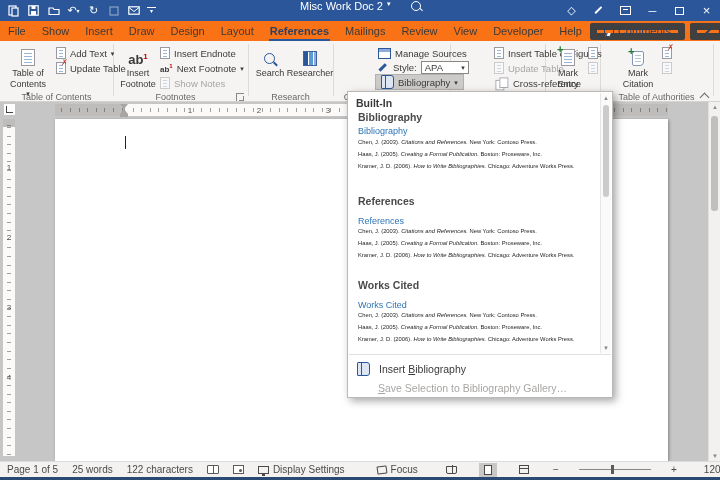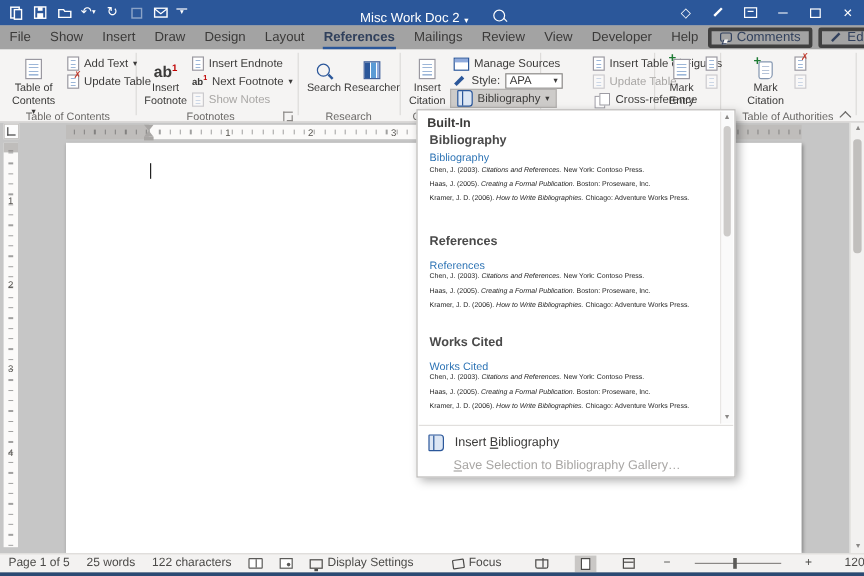--- a/index.html
+++ b/index.html
@@ -5,39 +5,39 @@
 *{box-sizing:border-box;margin:0;padding:0}
 html,body{width:720px;height:480px}
 body{font-family:"Liberation Sans",sans-serif;position:relative;overflow:hidden;background:#c6c6c6;-webkit-font-smoothing:antialiased}
 
 
 #titlebar{position:absolute;left:0;top:0;width:720px;height:21px;background:#2b579a;display:flex;align-items:center;color:#fff;z-index:30}
 .qat{display:flex;align-items:center;gap:7px;padding-left:7px;height:21px}
 .qicon{width:13px;height:13px;display:flex;align-items:center;justify-content:center;font-size:11px;line-height:1;color:#fff}
 .qicon svg{display:block}
 .qdim{opacity:.45}
-.title-center{position:absolute;left:300px;top:0;height:21px;display:flex;align-items:flex-end;gap:4px;font-size:11px;white-space:nowrap}
+.title-center{position:absolute;left:300px;top:0;height:21px;display:flex;align-items:flex-start;gap:4px;font-size:11px;white-space:nowrap}
 .tb-search{margin-left:16px;width:14px;height:14px;position:relative}
 .tb-search::before{content:"";position:absolute;left:1px;top:1px;width:8px;height:8px;border:1.4px solid #fff;border-radius:50%}
 .tb-search::after{content:"";position:absolute;left:9px;top:9px;width:4px;height:1.4px;background:#fff;transform:rotate(45deg)}
 .tb-right{margin-left:auto;display:flex;align-items:center;height:21px}
 .tb-ic{width:27px;height:21px;display:flex;align-items:center;justify-content:center;font-size:11px;color:#fff}
 .box-ic{width:9px;height:8px;border:1.2px solid #fff}
 .readmode-ic{width:11px;height:9px;border:1.2px solid #fff;position:relative}
 .readmode-ic::before{content:"";position:absolute;left:2px;top:2px;right:2px;height:1px;background:#fff}
 .pencil-w{width:11px;height:11px;position:relative}
 .pencil-w::before{content:"";position:absolute;left:1px;top:4px;width:9px;height:2.4px;background:#fff;transform:rotate(-45deg)}
 
 
-#tabrow{position:absolute;left:0;top:21px;width:720px;height:20px;background:#a3a3a3;display:flex;align-items:center;font-size:11px;color:#3b3a39;z-index:29}
+#tabrow{position:absolute;left:0;top:21px;width:720px;height:20px;background:#f97316;display:flex;align-items:center;font-size:11px;color:#3b3a39;z-index:29}
 .tab{padding:0 8px;height:20px;display:flex;align-items:center;position:relative;white-space:nowrap}
 .tab.active{font-weight:bold;color:#30405c}
 .tab.active::after{content:"";position:absolute;left:7px;right:7px;bottom:0;height:2.5px;background:#2b579a}
 .tr-actions{margin-left:auto;display:flex;align-items:center;gap:5px;padding-right:5px}
-.chip{display:flex;align-items:center;gap:4px;border:3px solid #404040;border-radius:2px;padding:1px 7px;color:#32415d;font-size:11px;background:transparent;height:17px;white-space:nowrap}
+.chip{display:flex;align-items:center;gap:4px;border:7px solid #404040;border-radius:2px;padding:1px 7px;color:#32415d;font-size:11px;background:transparent;height:17px;white-space:nowrap}
 .bubble-ic{width:10px;height:8px;border:1.2px solid #32415d;border-radius:2px;position:relative}
 .bubble-ic::after{content:"";position:absolute;left:1px;bottom:-3px;width:3px;height:3px;background:#f5f4f3;border-left:1.2px solid #32415d;border-bottom:1.2px solid #32415d;transform:skewX(-20deg)}
 .pencil-d{width:10px;height:10px;position:relative}
 .pencil-d::before{content:"";position:absolute;left:0;top:4px;width:9px;height:2.2px;background:#32415d;transform:rotate(-45deg)}
 
 
 #ribbon{position:absolute;left:0;top:41px;width:720px;height:61px;background:#f5f4f3;border-bottom:1px solid #d5d3d1;z-index:10}
 .gsep{position:absolute;top:3px;height:52px;width:1px;background:#dddbd9}
 .bigbtn{position:absolute;top:2px;display:flex;flex-direction:column;align-items:center;font-size:9px;color:#3b3a39;text-align:center;line-height:1.2}
 .bigbtn .bicon{height:23px;display:flex;align-items:flex-end;justify-content:center;margin-bottom:2px}
@@ -296,27 +296,20 @@
     <span class="blabel">Search</span>
   </div>
   <div class="bigbtn" style="left:288px;width:44px">
     <span class="bicon">
         <span class="i-books"></span>
       </span>
     <span class="blabel">Researcher</span>
   </div>
   <div class="grplabel" style="left:248px;width:85px">Research</div>
 
-  <div class="bigbtn" style="left:337px;width:38px">
-    <span class="bicon">
-        <span class="i-page"></span>
-      </span>
-    <span class="blabel">Insert Citation</span>
-    <span class="chev-s">▾</span>
-  </div>
   <div class="smallrow" style="left:378px;top:5px">
     <span class="i-win"></span>
     <span>Manage Sources</span>
   </div>
   <div class="smallrow" style="left:378px;top:19px">
     <span class="i-pen"></span>
     <span>Style:</span>
     <span class="style-select">
       <span>APA</span>
       <span class="chev-s">▾</span>

